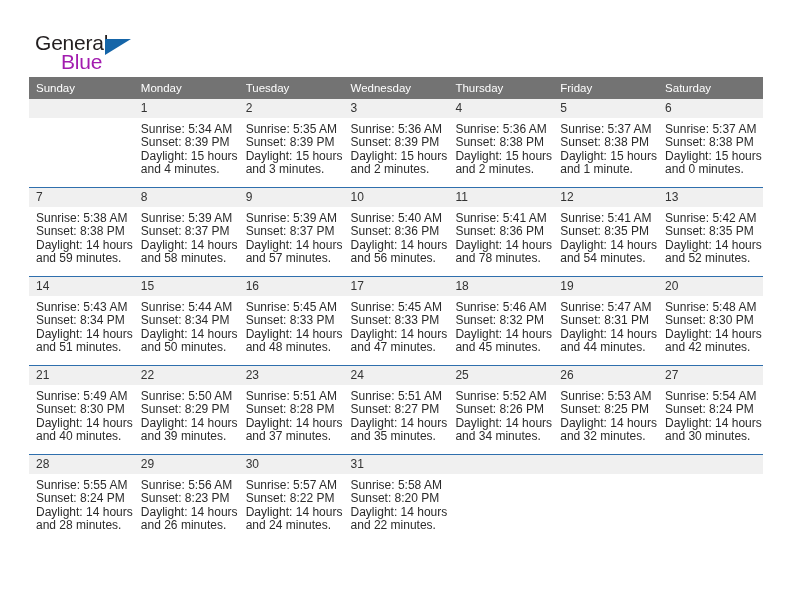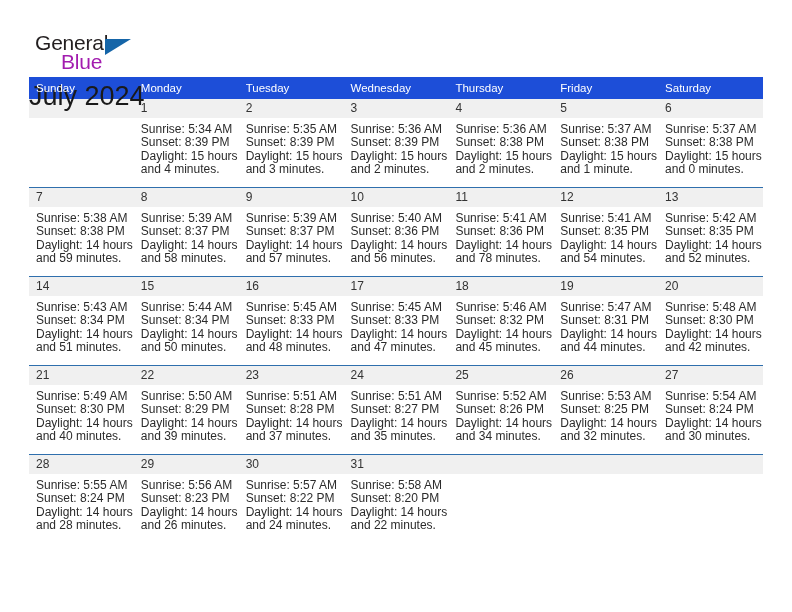--- a/index.html
+++ b/index.html
@@ -23,21 +23,20 @@
   }
 
   
   .top-bar {
     display: flex;
     align-items: flex-start;
     justify-content: space-between;
     padding-top: 30px;
     height: 68px;
     box-sizing: border-box;
-    flex-direction: column;
   }
   .brand {
     position: relative;
     width: 120px;
     height: 52px;
     flex: 0 0 auto;
   }
   .brand-general {
     position: absolute;
     left: 6px;
@@ -85,21 +84,21 @@
   }
 
   
   .calendar {
     margin-top: 9px;
     width: 734px;
     border-collapse: collapse;
     table-layout: fixed;
   }
   .calendar th {
-    background: #1d4ed8;
+    background: #737373;
     color: #ffffff;
     font-weight: normal;
     font-size: 11.5px;
     text-align: left;
     padding: 5px 0 5px 7px;
     height: 19px;
     box-sizing: border-box;
     border: none;
   }
   .calendar td {
@@ -152,21 +151,20 @@
 
   <div class="top-bar">
 
     <div class="brand">
       <span class="brand-general">General</span>
       <span class="brand-triangle"></span>
       <span class="brand-blue">Blue</span>
     </div>
 
     <div class="title-wrap">
-      <div class="cal-title">July 2024</div>
     </div>
 
   </div>
 
   <table class="calendar">
     <thead>
       <tr>
         <th>Sunday</th>
         <th>Monday</th>
         <th>Tuesday</th>

